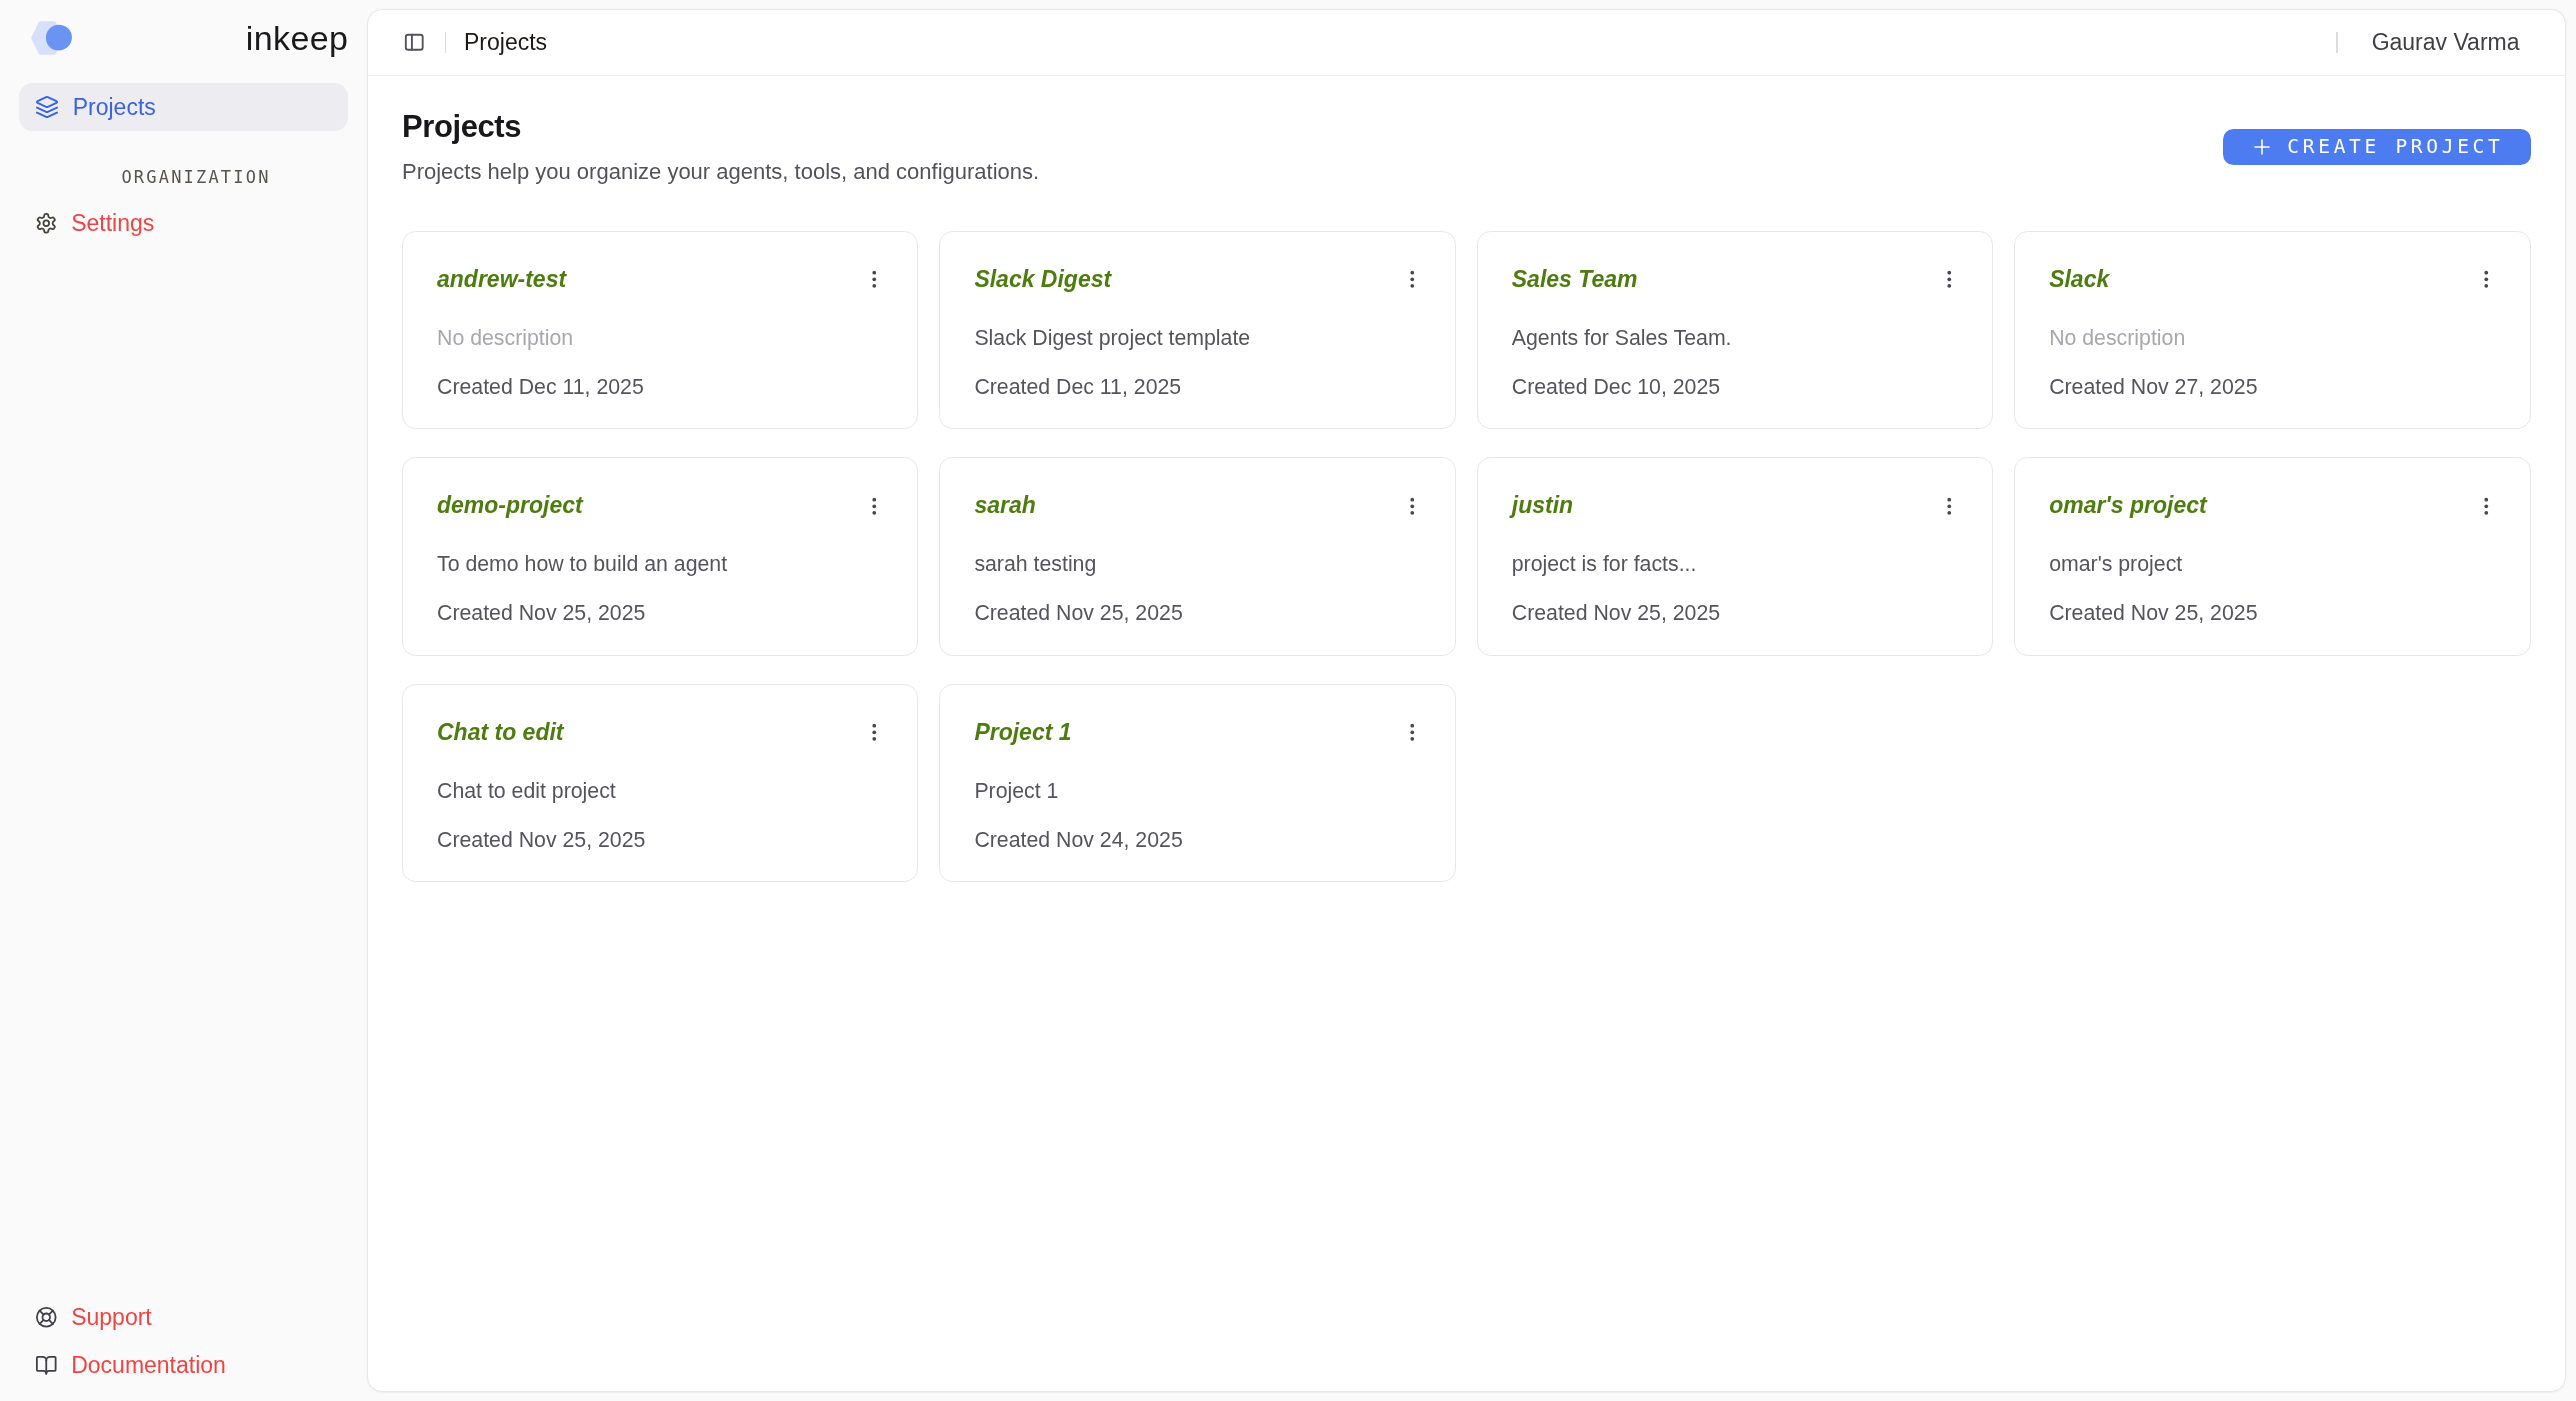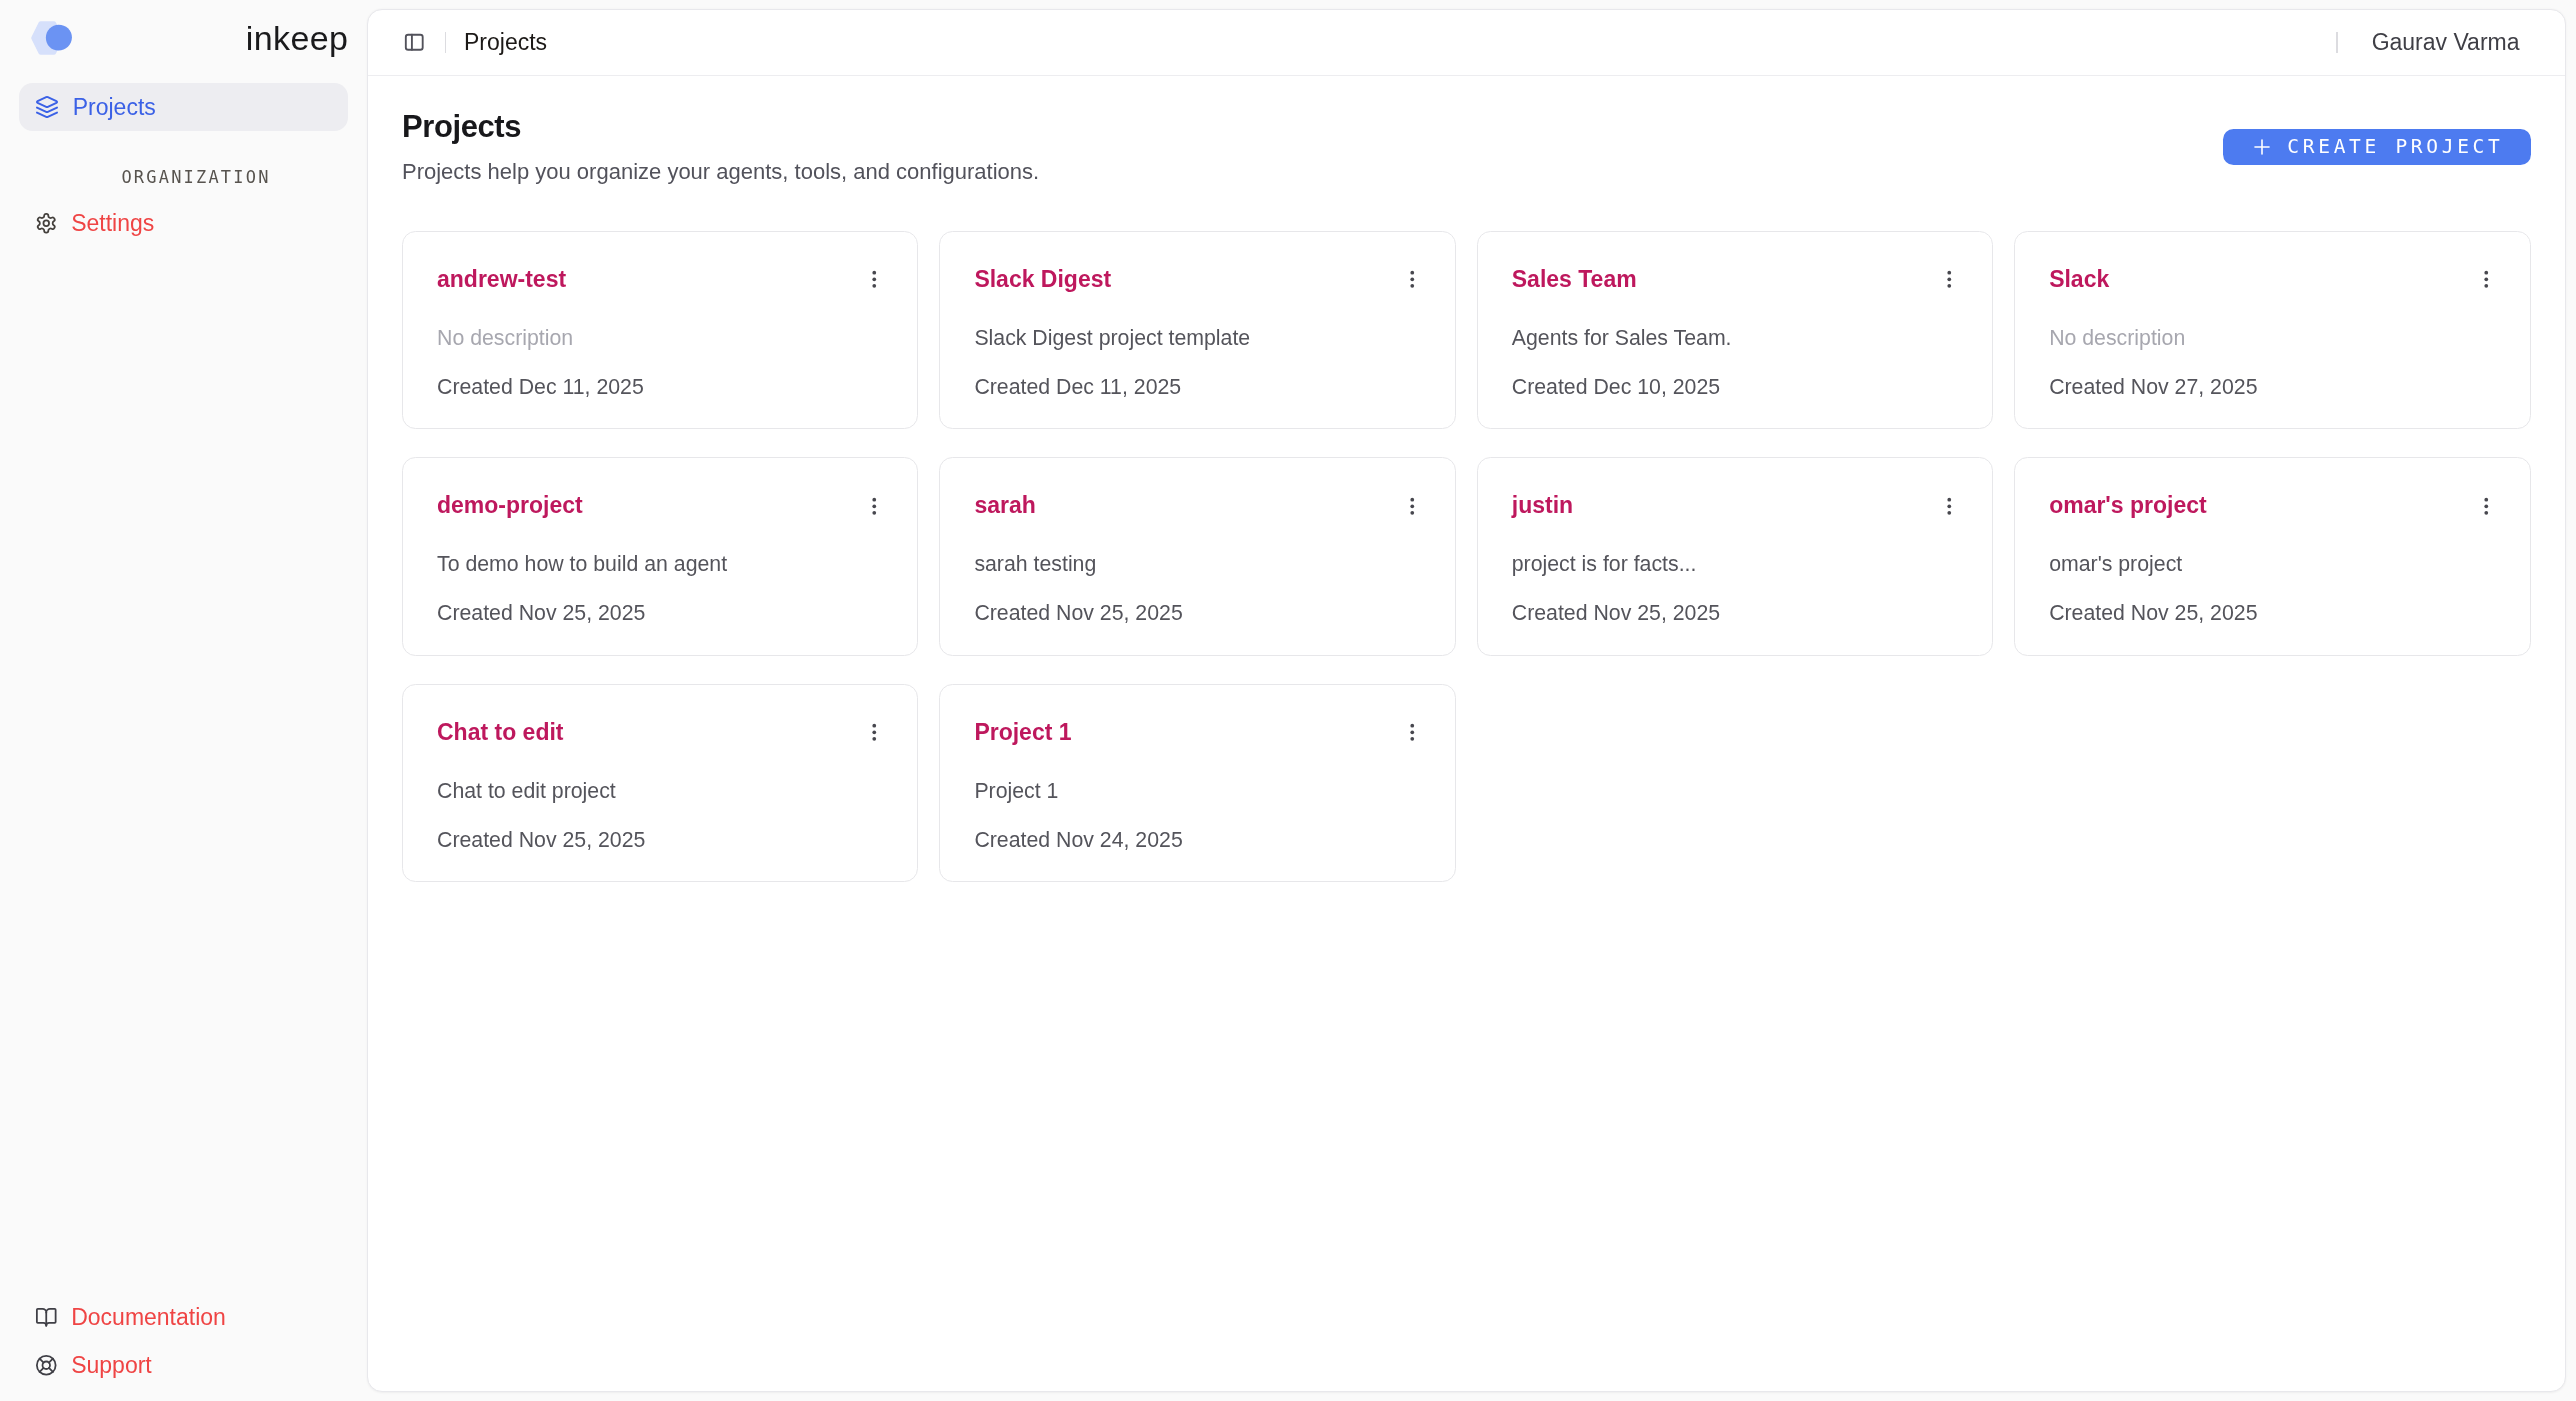--- a/index.html
+++ b/index.html
@@ -122,21 +122,21 @@
     row-gap: 28.4px;
   }
   .card {
     background: #ffffff;
     border: 1.1px solid #e7e7ea;
     border-radius: 13.5px;
     padding: 31px 34px 28.4px 34px;
     cursor: pointer;
   }
   .card-head { display: flex; align-items: center; justify-content: space-between; }
-  .card-title { font-size: 23px; font-weight: 600; color: #be185d; }
+  .card-title { font-size: 23px; font-weight: 600; color: #4d7c0f; font-style: italic; }
   .kebab {
     width: 33px; height: 33px; margin-right: -7.5px;
     display: inline-flex; align-items: center; justify-content: center;
     background: none; border: none; cursor: pointer; border-radius: 7.5px;
   }
   .card-desc { margin-top: 30px; font-size: 21.3px; color: #54545b; }
   .card-desc.muted { color: #a7a7af; }
   .card-date { margin-top: 24px; font-size: 21.3px; color: #54545b; }
 
   svg { display: block; }
@@ -175,38 +175,38 @@
         <circle cx="12" cy="12" r="3"></circle>
       </svg>
     </span>
     <span>Settings</span>
   </div>
 
   <div class="sidebar-footer">
     <div class="nav-item">
       <span class="icon">
         <svg width="22.5" height="22.5" viewBox="0 0 24 24" fill="none" stroke="#3f3f46" stroke-width="1.9" stroke-linecap="round" stroke-linejoin="round">
-          <path d="M12 7v14"></path>
-          <path d="M3 18a1 1 0 0 1-1-1V4a1 1 0 0 1 1-1h5a4 4 0 0 1 4 4 4 4 0 0 1 4-4h5a1 1 0 0 1 1 1v13a1 1 0 0 1-1 1h-6a3 3 0 0 0-3 3 3 3 0 0 0-3-3z"></path>
-        </svg>
-      </span>
-      <span>Documentation</span>
-    </div>
-    <div class="nav-item">
-      <span class="icon">
-        <svg width="22.5" height="22.5" viewBox="0 0 24 24" fill="none" stroke="#3f3f46" stroke-width="1.9" stroke-linecap="round" stroke-linejoin="round">
           <circle cx="12" cy="12" r="10"></circle>
           <circle cx="12" cy="12" r="4"></circle>
           <path d="m4.93 4.93 4.24 4.24"></path>
           <path d="m14.83 14.83 4.24 4.24"></path>
           <path d="m14.83 9.17 4.24-4.24"></path>
           <path d="m9.17 14.83-4.24 4.24"></path>
         </svg>
       </span>
       <span>Support</span>
+    </div>
+    <div class="nav-item">
+      <span class="icon">
+        <svg width="22.5" height="22.5" viewBox="0 0 24 24" fill="none" stroke="#3f3f46" stroke-width="1.9" stroke-linecap="round" stroke-linejoin="round">
+          <path d="M12 7v14"></path>
+          <path d="M3 18a1 1 0 0 1-1-1V4a1 1 0 0 1 1-1h5a4 4 0 0 1 4 4 4 4 0 0 1 4-4h5a1 1 0 0 1 1 1v13a1 1 0 0 1-1 1h-6a3 3 0 0 0-3 3 3 3 0 0 0-3-3z"></path>
+        </svg>
+      </span>
+      <span>Documentation</span>
     </div>
   </div>
 </aside>
 
 <main class="main">
   <div class="topbar">
     <button class="icon-btn">
       <svg width="22.5" height="22.5" viewBox="0 0 24 24" fill="none" stroke="#52525b" stroke-width="2" stroke-linecap="round" stroke-linejoin="round">
         <rect x="3" y="4" width="18" height="16" rx="2.5"></rect>
         <path d="M9.5 4v16"></path>

